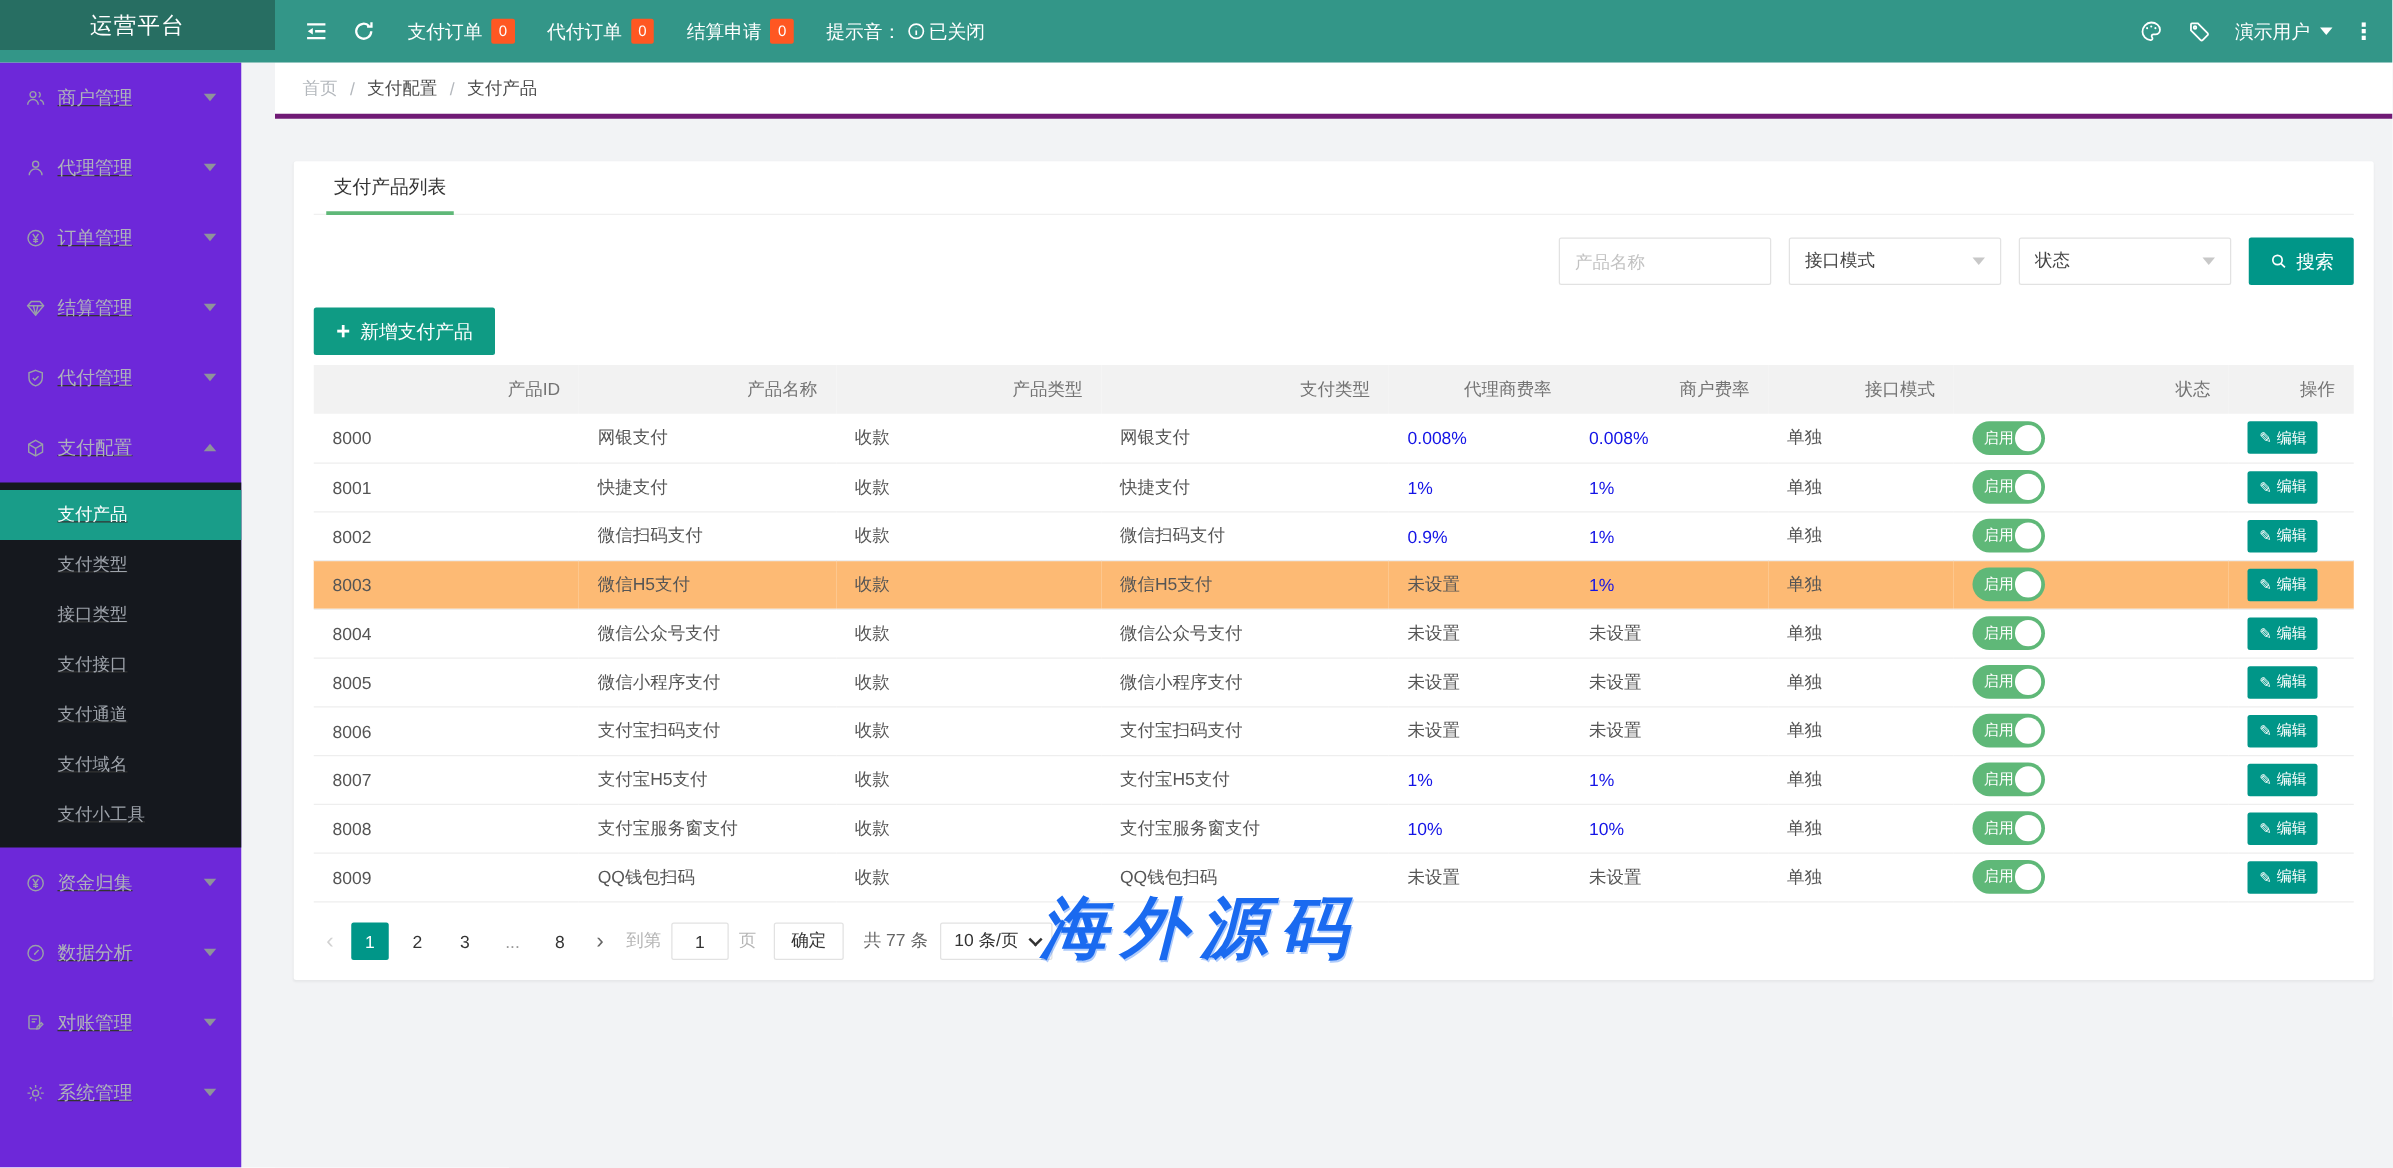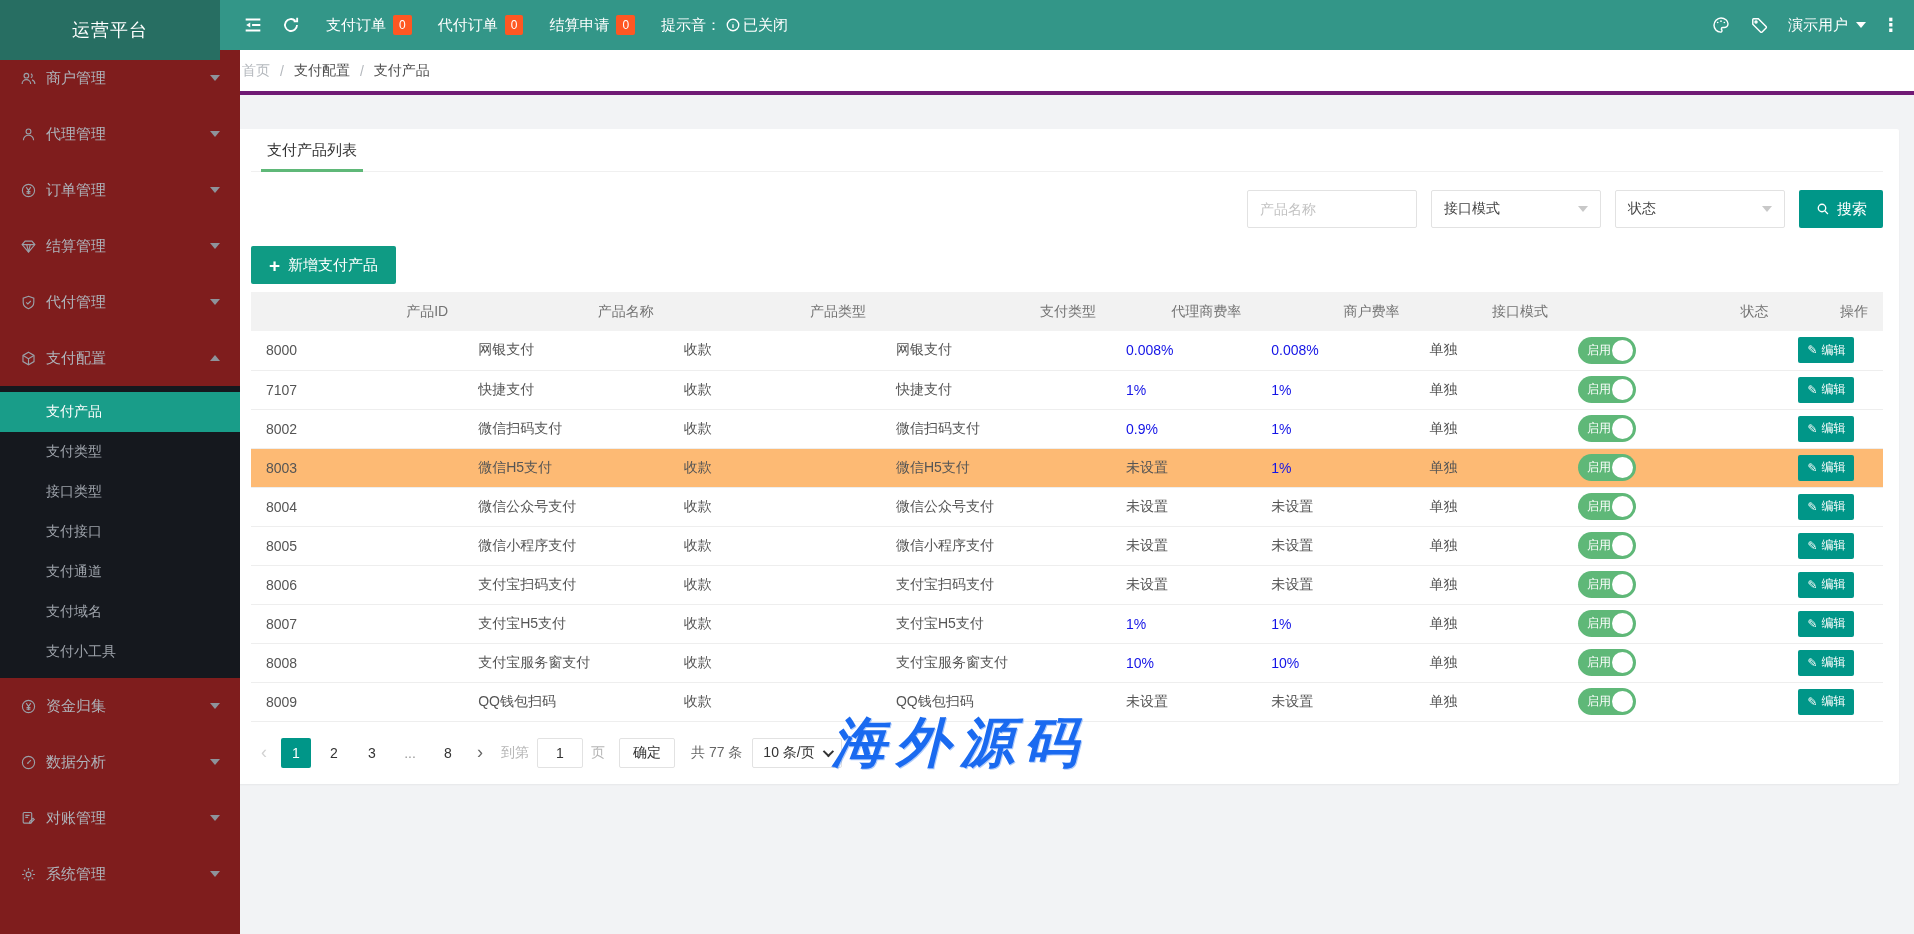--- a/index.html
+++ b/index.html
@@ -1,38 +1,38 @@
 <!DOCTYPE html>
 <html><head>
 <meta charset="utf-8">
 <style>
   * { margin:0; padding:0; box-sizing:border-box; }
   html,body { width:1914px; height:934px; overflow:hidden; }
   body { font-family:"Liberation Sans","DejaVu Sans",sans-serif; background:#f2f3f5; position:relative; color:#333; }
 
   
   .topbar { position:absolute; top:0; left:0; right:0; height:50px; background:#339688; display:flex; z-index:30; }
-  .logo { width:220px; height:60px; background:#276e62; color:#fff; font-size:18px; letter-spacing:1px;
+  .logo { width:220px; height:40px; background:#276e62; color:#fff; font-size:18px; letter-spacing:1px;
           display:flex; align-items:center; justify-content:center; flex:0 0 220px; }
   .topbar-main { flex:1; display:flex; align-items:center; padding:0 8px 0 14px; }
   .tb-icon { width:38px; height:50px; display:flex; align-items:center; justify-content:center; cursor:pointer; color:#fff; }
   .tb-icon svg { display:block; }
   .nav-badges { display:flex; align-items:center; margin-left:16px; }
   .nav-badge { display:flex; align-items:center; color:#fff; font-size:15px; margin-right:26px; cursor:pointer; }
   .badge { background:#FF5722; color:#fff; font-size:12px; line-height:1; padding:4px 6px; border-radius:2px; margin-left:7px; }
   .sound { display:flex; align-items:center; color:#fff; font-size:15px; cursor:pointer; }
   .info-ic { margin:0 2px 0 4px; display:flex; align-items:center; }
   .tb-right { margin-left:auto; display:flex; align-items:center; }
   .user { color:#fff; font-size:15px; display:flex; align-items:center; padding:0 10px; cursor:pointer; }
   .kebab { color:#fff; font-size:18px; font-weight:bold; width:30px; text-align:center; cursor:pointer; }
   .caret { width:0; height:0; border-left:5px solid transparent; border-right:5px solid transparent; display:inline-block; }
   .caret.down { border-top:6px solid #fff; margin-left:8px; }
 
   
-  .sidebar { position:absolute; top:50px; left:0; bottom:0; width:240px; background:#7f1d1d; z-index:20; }
+  .sidebar { position:absolute; top:50px; left:0; bottom:0; width:193px; background:#6d28d9; z-index:20;text-decoration:underline; }
   .side-item { height:56px; display:flex; align-items:center; padding:0 20px; color:#aeb3ba; font-size:15px; cursor:pointer; position:relative; }
   .side-item .side-icon { width:17px; height:17px; margin-right:9px; color:#9aa0a8; flex:0 0 17px; }
   .side-item .side-icon svg { width:17px; height:17px; display:block; }
   .side-arrow { position:absolute; right:20px; width:0; height:0; border-left:5px solid transparent; border-right:5px solid transparent; }
   .side-arrow.down { border-top:6px solid #8e939b; }
   .side-arrow.up { border-bottom:6px solid #8e939b; }
   .submenu { background:#15181e; padding:6px 0; }
   .sub-item { height:40px; display:flex; align-items:center; padding-left:46px; color:#9ea3ab; font-size:14px; cursor:pointer; }
   .sub-item.active { background:#199d89; color:#fff; }
 
@@ -375,21 +375,21 @@
       </div>
     </td>
     <td>
       <button class="edit-btn">
         <span class="pencil">✎</span>
         <span>编辑</span>
       </button>
     </td>
   </tr>
             <tr>
-    <td><span>7107</span></td>
+    <td><span>8001</span></td>
     <td><span>快捷支付</span></td>
     <td><span>收款</span></td>
     <td><span>快捷支付</span></td>
     <td><span class="rate-link">1%</span></td>
     <td><span class="rate-link">1%</span></td>
     <td><span>单独</span></td>
     <td>
       <div class="toggle">
         <span class="toggle-text">启用</span>
         <span class="toggle-knob"></span>

